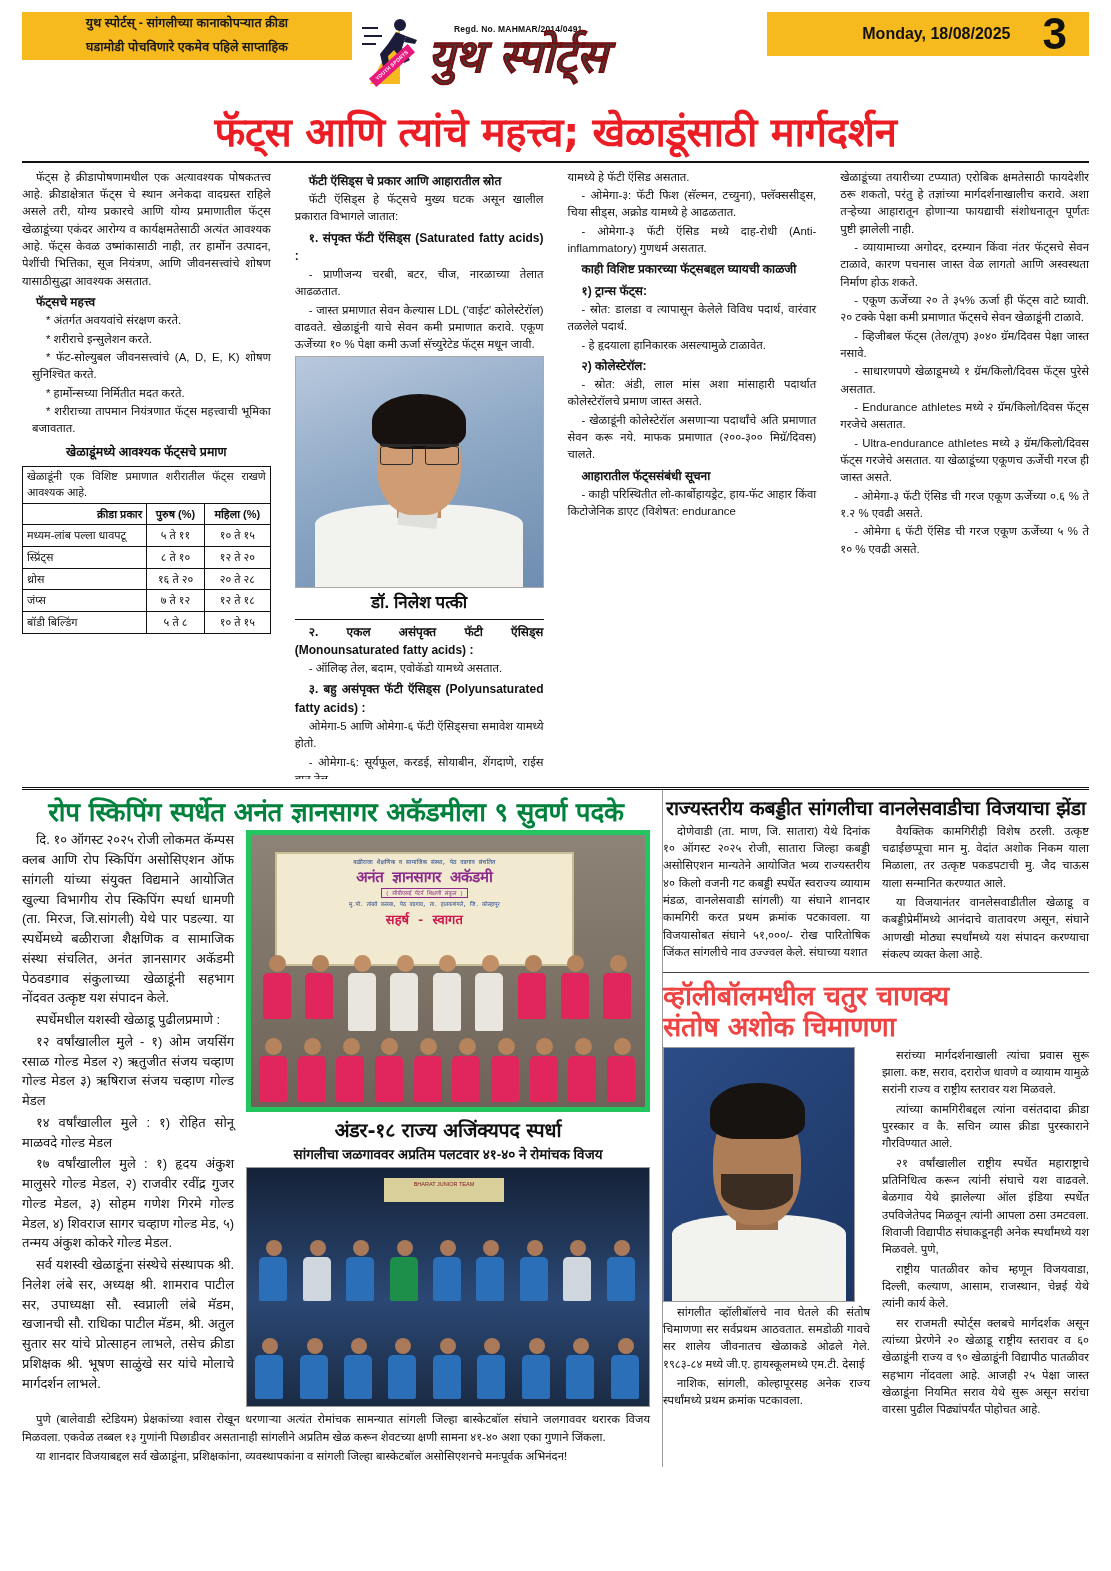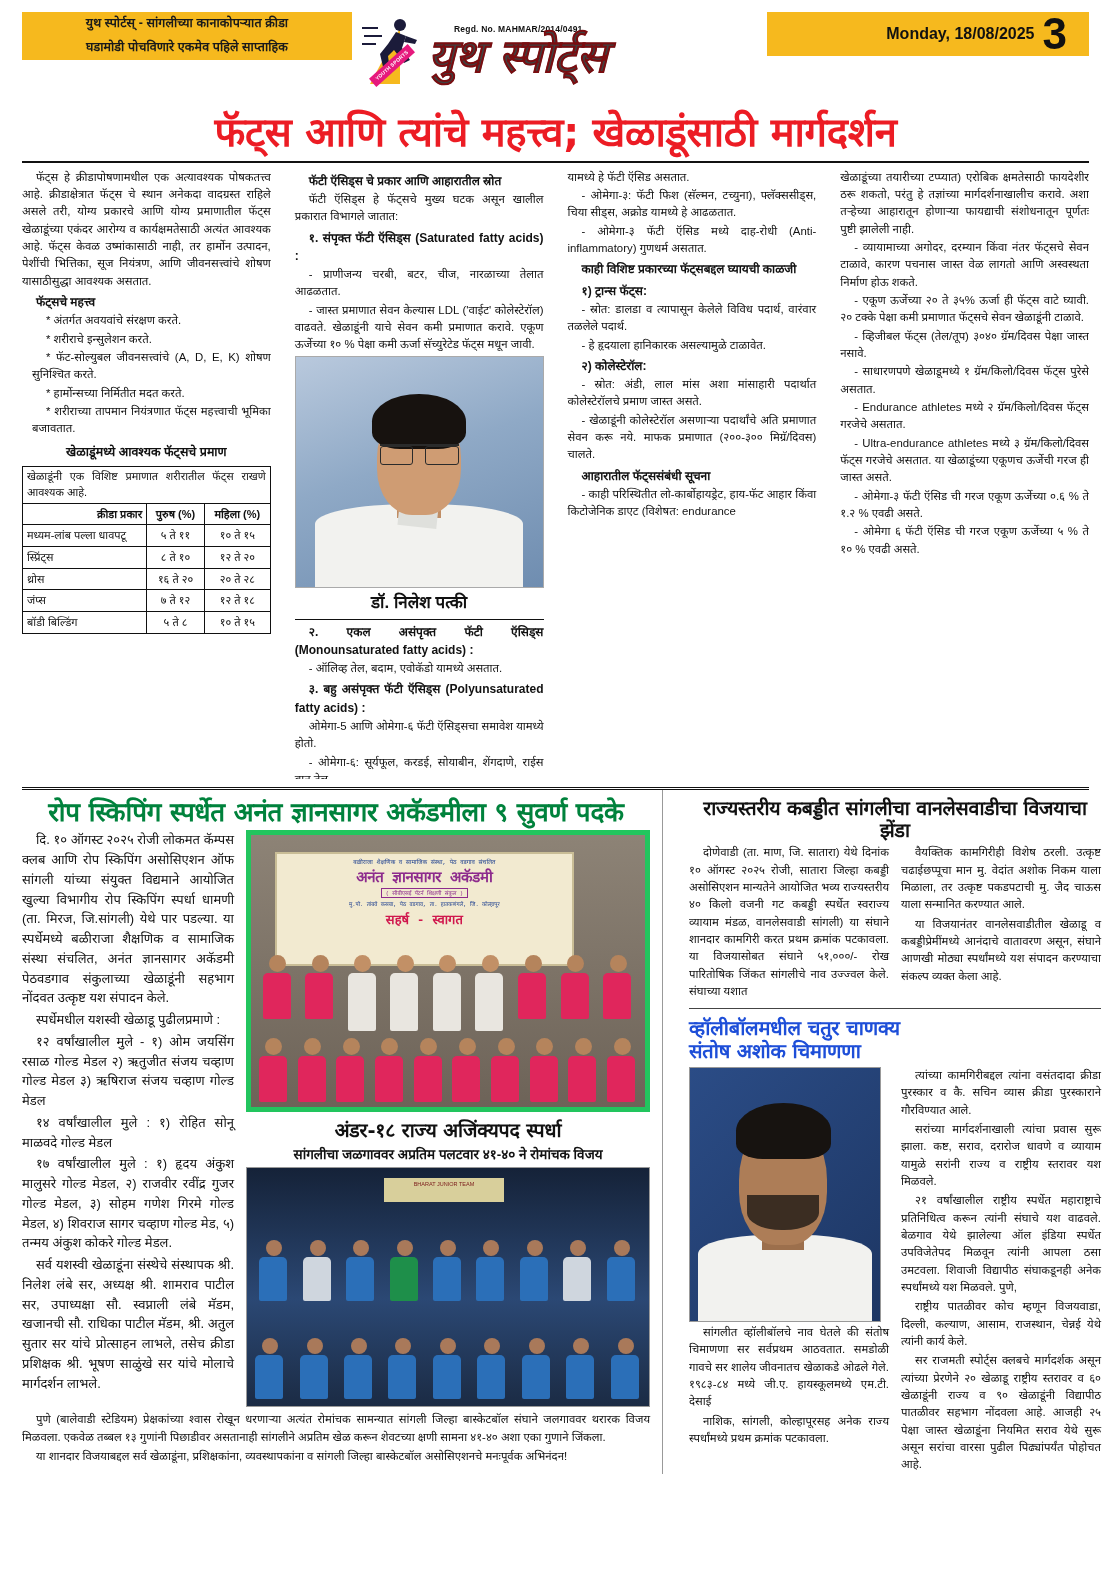--- a/index.html
+++ b/index.html
@@ -86,21 +86,21 @@
     font-family: "DejaVu Sans", sans-serif;
     font-style: italic;
   }
   .date-box {
     flex: 1;
     background: #f6b91e;
     display: flex;
     align-items: center;
     justify-content: flex-end;
     padding-right: 22px;
-    gap: 8px;
+    gap: 32px;
   }
   .date-text { font-size: 16px; font-weight: bold; color: #111; }
   .page-number { font-size: 44px; font-weight: bold; color: #111; line-height: 1; }
 
   
   .main-headline {
     margin: 10px 22px 2px 22px;
     text-align: center;
     font-size: 40px;
     font-weight: bold;
@@ -219,21 +219,21 @@
     text-align: center; line-height: 1.1; margin: 8px 0 4px 0;
     letter-spacing: -.2px;
   }
   .black-head {
     font-size: 19.5px; font-weight: bold; color: #111;
     font-family: "DejaVu Sans", sans-serif;
     text-align: center; line-height: 1.12; margin: 8px 0 3px 0;
     letter-spacing: -.2px;
   }
   .blue-head {
-    font-size: 20px; font-weight: bold; color: #1d4ed8;
+    font-size: 27px; font-weight: bold; color: #ef4444;
     font-family: "DejaVu Sans", sans-serif;
     line-height: 1.14; margin: 8px 0 4px 0;
     letter-spacing: -.2px;
   }
   .sub-head-line {
     font-size: 13.5px; font-weight: bold; text-align: center;
     margin-bottom: 4px; color: #111;
   }
 
   .bl-left { display: grid; grid-template-columns: 212px 1fr; column-gap: 12px; }
@@ -646,21 +646,21 @@
           </div>
         </div>
       </div>
 
       <div class="caption-block">
         <p>पुणे (बालेवाडी स्टेडियम) प्रेक्षकांच्या श्वास रोखून धरणाऱ्या अत्यंत रोमांचक सामन्यात सांगली जिल्हा बास्केटबॉल संघाने जलगाववर थरारक विजय मिळवला. एकवेळ तब्बल १३ गुणांनी पिछाडीवर असतानाही सांगलीने अप्रतिम खेळ करून शेवटच्या क्षणी सामना ४१-४० अशा एका गुणाने जिंकला.</p>
         <p>या शानदार विजयाबद्दल सर्व खेळाडूंना, प्रशिक्षकांना, व्यवस्थापकांना व सांगली जिल्हा बास्केटबॉल असोसिएशनचे मनःपूर्वक अभिनंदन!</p>
       </div>
     </div>
 
-    <div class="vline" style="padding-left:26px">
+    <div class="vline" style="padding-left:0">
       <div class="black-head">राज्यस्तरीय कबड्डीत सांगलीचा वानलेसवाडीचा विजयाचा झेंडा</div>
       <div class="two-col-text">
         <p>दोणेवाडी (ता. माण, जि. सातारा) येथे दिनांक १० ऑगस्ट २०२५ रोजी, सातारा जिल्हा कबड्डी असोसिएशन मान्यतेने आयोजित भव्य राज्यस्तरीय ४० किलो वजनी गट कबड्डी स्पर्धेत स्वराज्य व्यायाम मंडळ, वानलेसवाडी सांगली) या संघाने शानदार कामगिरी करत प्रथम क्रमांक पटकावला. या विजयासोबत संघाने ५१,०००/- रोख पारितोषिक जिंकत सांगलीचे नाव उज्ज्वल केले. संघाच्या यशात</p>
         <p>वैयक्तिक कामगिरीही विशेष ठरली. उत्कृष्ट चढाईछप्पूचा मान मु. वेदांत अशोक निकम याला मिळाला, तर उत्कृष्ट पकडपटाची मु. जैद चाऊस याला सन्मानित करण्यात आले.</p>
         <p>या विजयानंतर वानलेसवाडीतील खेळाडू व कबड्डीप्रेमींमध्ये आनंदाचे वातावरण असून, संघाने आणखी मोठ्या स्पर्धांमध्ये यश संपादन करण्याचा संकल्प व्यक्त केला आहे.</p>
       </div>
 
       <div class="rule thin" style="margin:8px 0 0 0"></div>
 
       <div class="blue-head">
@@ -671,21 +671,21 @@
       <div class="two-col-text">
         <div class="vb-photo">
           <div class="sh"></div>
           <div class="nk"></div>
           <div class="hd"></div>
           <div class="hr"></div>
           <div class="bd"></div>
         </div>
         <p>सांगलीत व्हॉलीबॉलचे नाव घेतले की संतोष चिमाणणा सर सर्वप्रथम आठवतात. समडोळी गावचे सर शालेय जीवनातच खेळाकडे ओढले गेले. १९८३-८४ मध्ये जी.ए. हायस्कूलमध्ये एम.टी. देसाई</p>
         <p>नाशिक, सांगली, कोल्हापूरसह अनेक राज्य स्पर्धांमध्ये प्रथम क्रमांक पटकावला.</p>
+        <p>सरांच्या मार्गदर्शनाखाली त्यांचा प्रवास सुरू झाला. कष्ट, सराव, दरारोज धावणे व व्यायाम यामुळे सरांनी राज्य व राष्ट्रीय स्तरावर यश मिळवले.</p>
         <p>त्यांच्या कामगिरीबद्दल त्यांना वसंतदादा क्रीडा पुरस्कार व कै. सचिन व्यास क्रीडा पुरस्काराने गौरविण्यात आले.</p>
-        <p>सरांच्या मार्गदर्शनाखाली त्यांचा प्रवास सुरू झाला. कष्ट, सराव, दरारोज धावणे व व्यायाम यामुळे सरांनी राज्य व राष्ट्रीय स्तरावर यश मिळवले.</p>
         <p>२१ वर्षांखालील राष्ट्रीय स्पर्धेत महाराष्ट्राचे प्रतिनिधित्व करून त्यांनी संघाचे यश वाढवले. बेळगाव येथे झालेल्या ऑल इंडिया स्पर्धेत उपविजेतेपद मिळवून त्यांनी आपला ठसा उमटवला. शिवाजी विद्यापीठ संघाकडूनही अनेक स्पर्धांमध्ये यश मिळवले. पुणे,</p>
         <p>राष्ट्रीय पातळीवर कोच म्हणून विजयवाडा, दिल्ली, कल्याण, आसाम, राजस्थान, चेन्नई येथे त्यांनी कार्य केले.</p>
         <p>सर राजमती स्पोर्ट्स क्लबचे मार्गदर्शक असून त्यांच्या प्रेरणेने २० खेळाडू राष्ट्रीय स्तरावर व ६० खेळाडूंनी राज्य व ९० खेळाडूंनी विद्यापीठ पातळीवर सहभाग नोंदवला आहे. आजही २५ पेक्षा जास्त खेळाडूंना नियमित सराव येथे सुरू असून सरांचा वारसा पुढील पिढ्यांपर्यंत पोहोचत आहे.</p>
       </div>
     </div>
   </div>
 </div>
 
 </body></html>

